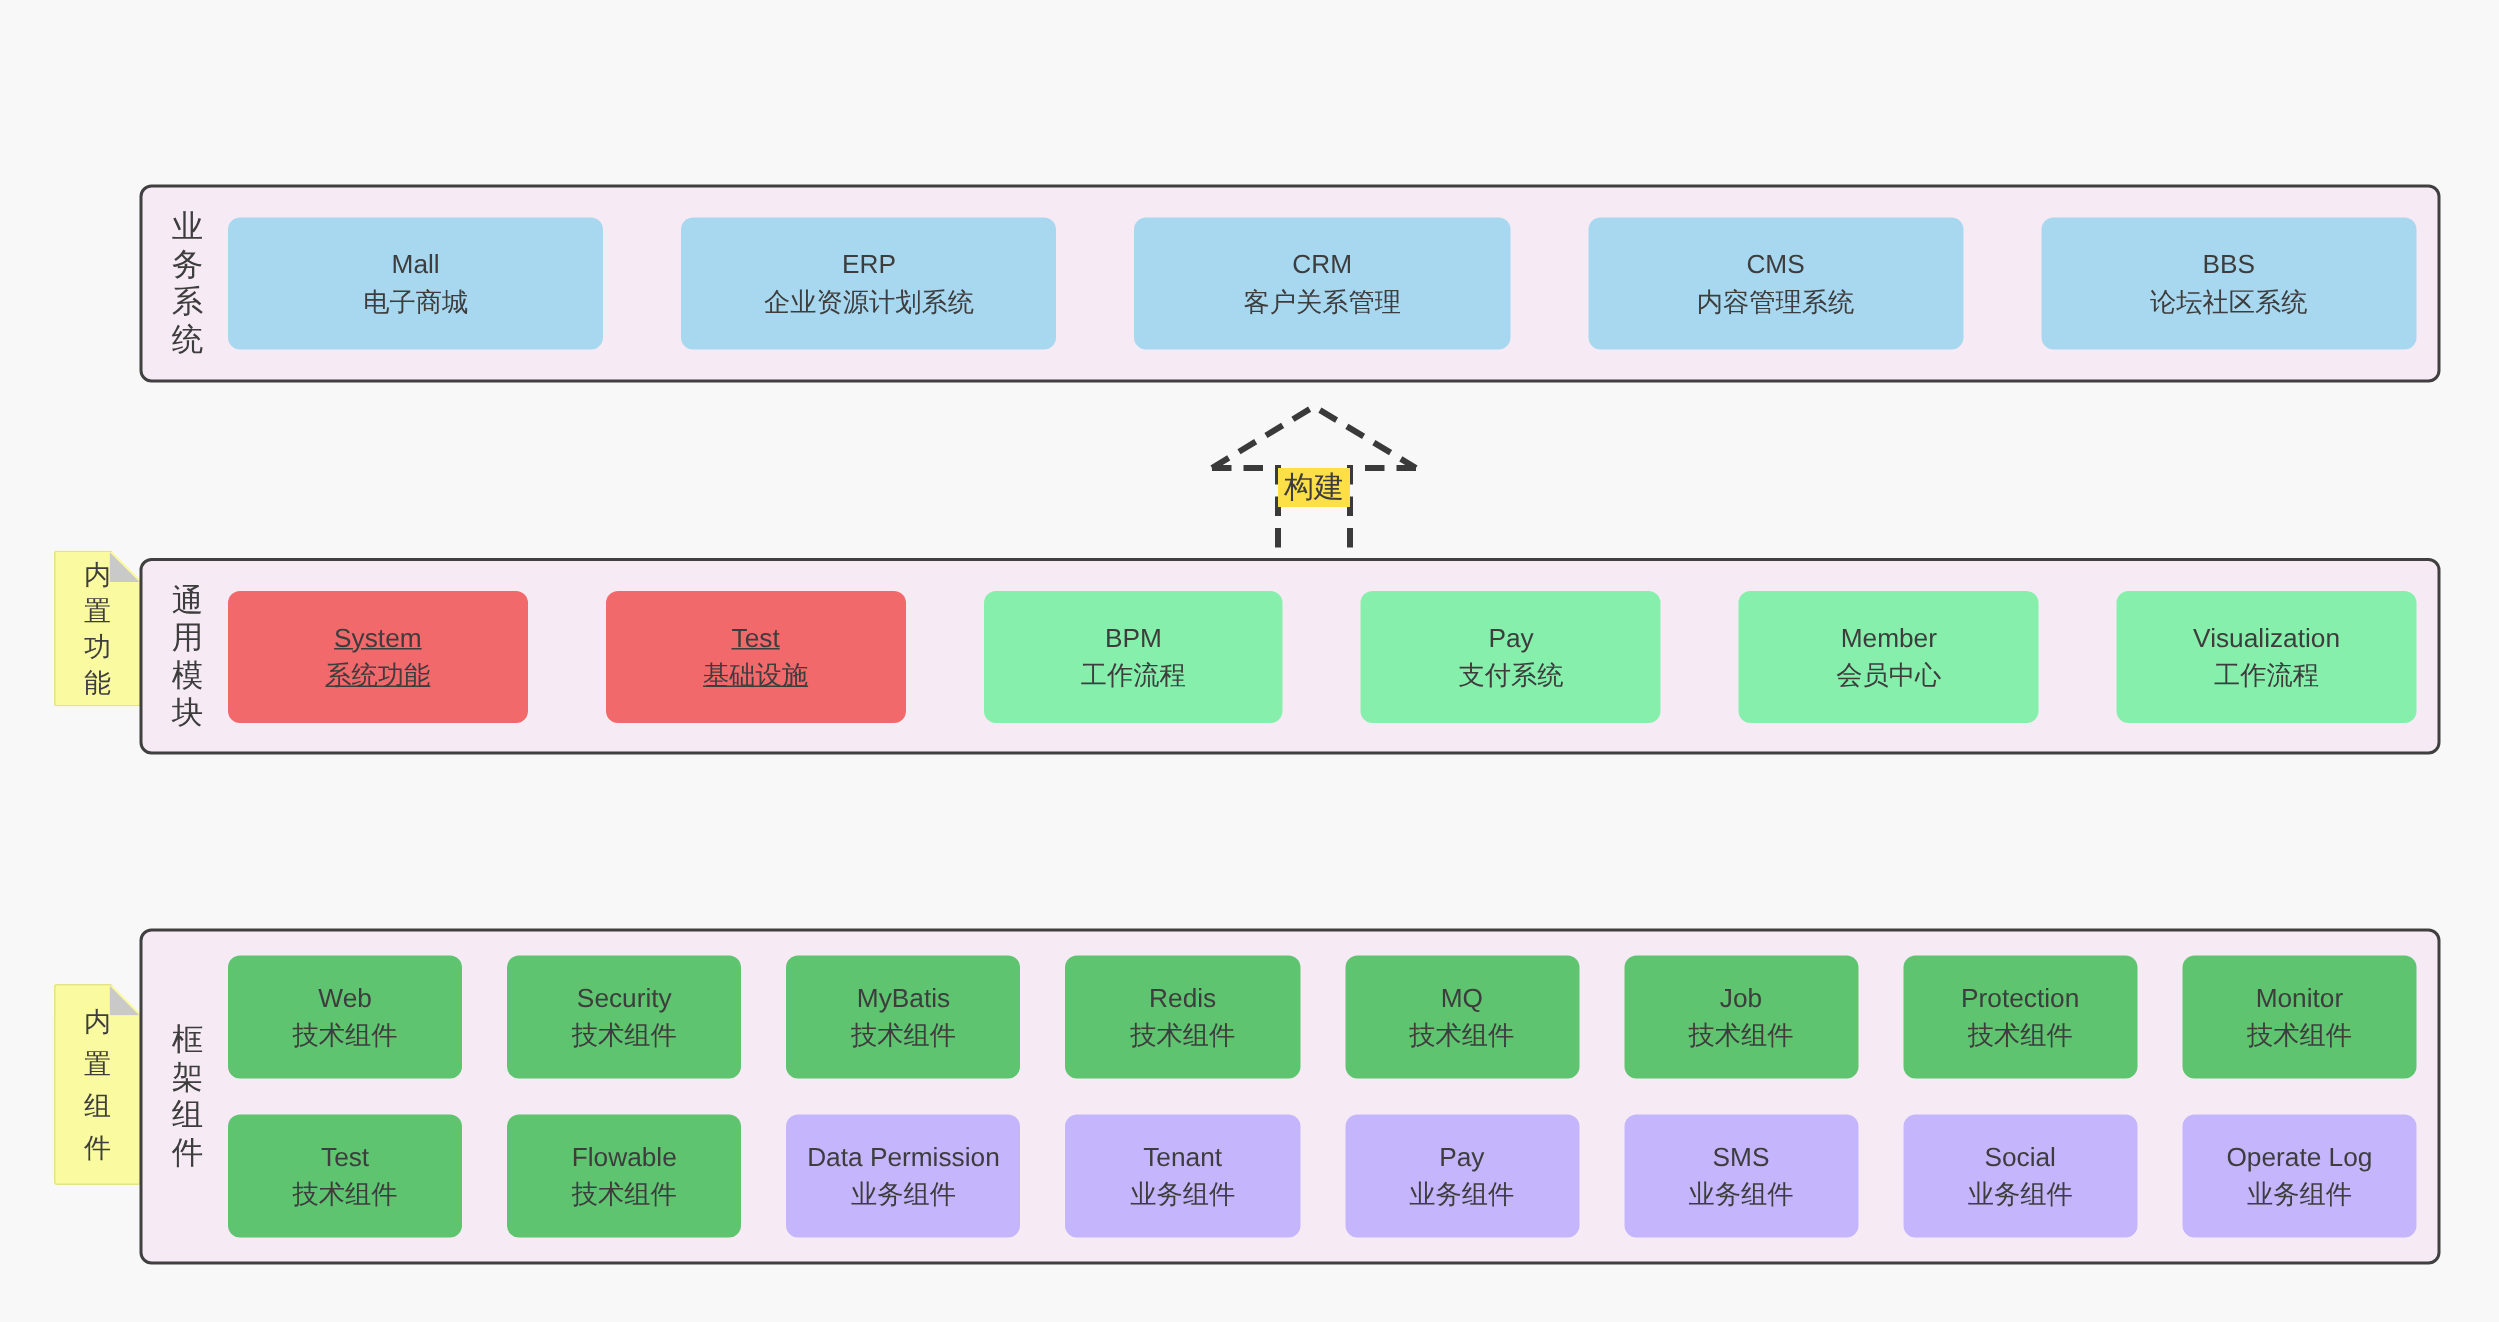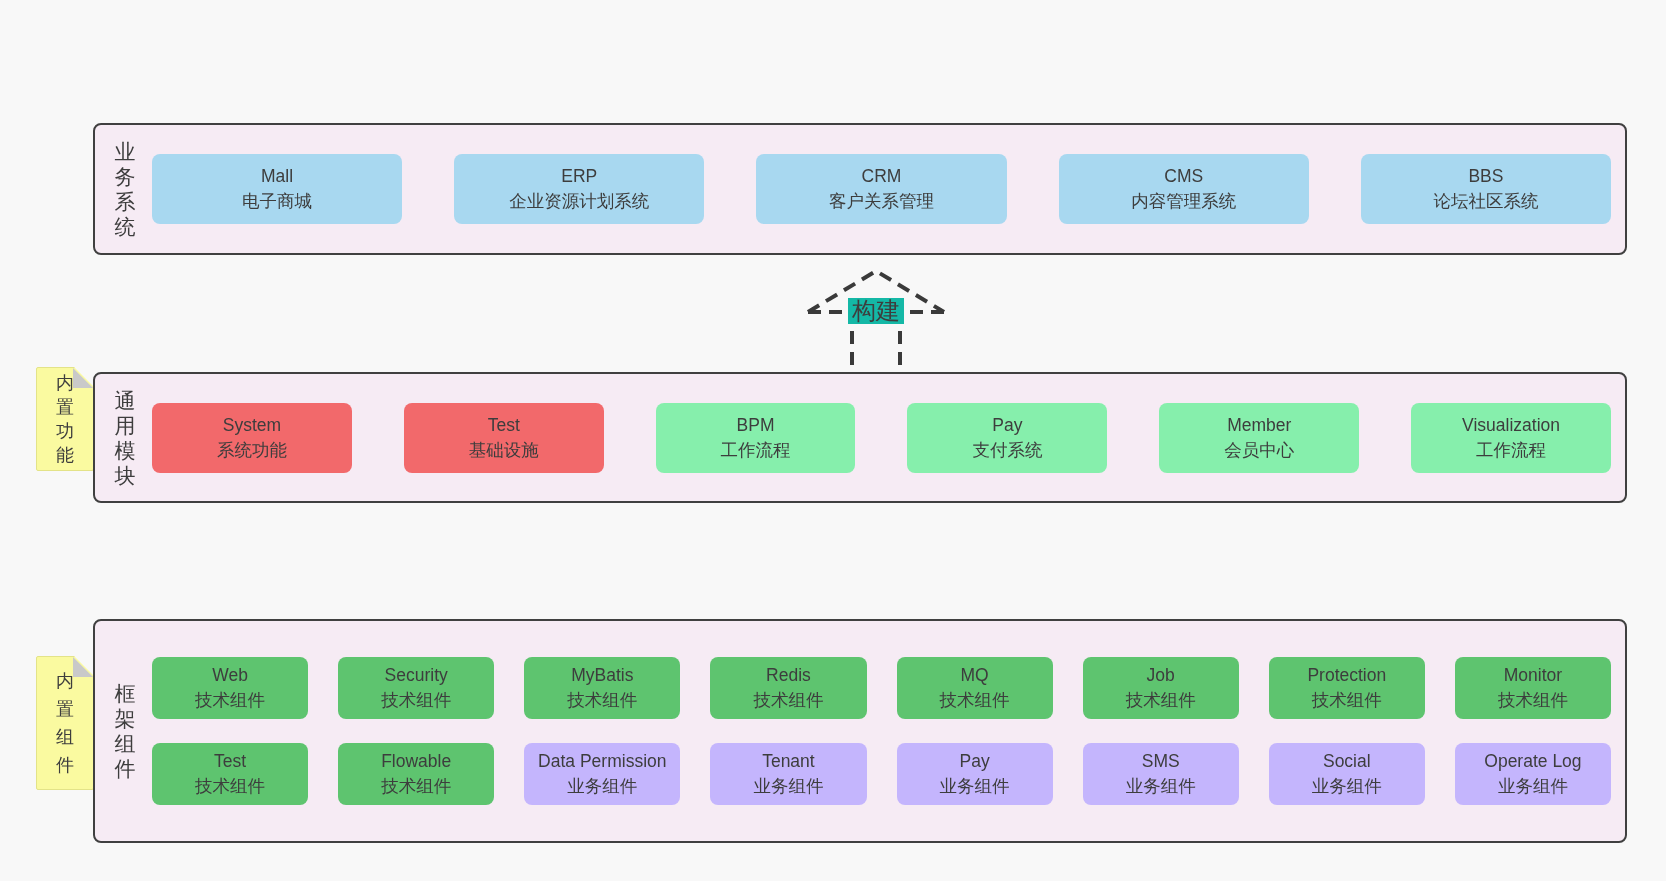--- a/index.html
+++ b/index.html
@@ -21,27 +21,27 @@
     letter-spacing:0;
   }
   .content{
     flex:1;margin:0 14px 0 8px;display:flex;flex-direction:column;
     justify-content:center;gap:24px;min-width:0;
   }
   .box-row{display:flex;align-items:stretch;}
   .gap-lg{gap:52px;}
   .gap-sm{gap:30px;}
   .box{
-    flex:1;min-width:0;height:70px;border-radius:8px;box-sizing:border-box;
+    flex:1;min-width:0;height:88px;border-radius:8px;box-sizing:border-box;
     display:flex;flex-direction:column;justify-content:center;align-items:center;
     text-align:center;font-size:17.5px;line-height:25px;padding:6px 14px;
   }
-  .gap-sm .box{height:62px;padding:2px 10px;}
+  .gap-sm .box{height:82px;padding:2px 10px;}
   .v-blue{background:#a8d8f0;}
-  .v-red{background:#f2696b;}
+  .v-red{background:#f2696b;text-decoration:underline;}
   .v-pink{background:#86efac;}
   .v-green{background:#5ec46f;}
   .v-lightgreen{background:#c4b5fd;}
   
   .sticky{
     position:absolute;width:58px;box-sizing:border-box;z-index:1;
     background:#fafaa0;border:1px solid #e3e388;border-radius:2px;
     clip-path:polygon(0 0,calc(100% - 20px) 0,100% 20px,100% 100%,0 100%);
     display:flex;align-items:center;justify-content:center;
   }
@@ -52,22 +52,22 @@
   .sticky .vtext{
     font-size:18px;text-align:center;white-space:pre-line;
   }
   .lh24 .vtext{line-height:24px;}
   .lh28 .vtext{line-height:28px;}
   
   .arrow{position:absolute;width:140px;height:106px;z-index:1;}
   .arrow svg{position:absolute;left:0;top:0;}
   .arrow path{fill:none;stroke:#3a3a3a;stroke-width:4;stroke-dasharray:13 8;}
   .arrow-label{
-    position:absolute;left:50%;top:32px;transform:translateX(-50%);
-    background:#14b8a6;padding:0 4px;font-size:24px;line-height:26px;
+    position:absolute;left:50%;top:46px;transform:translateX(-50%);
+    background:#fde047;padding:0 4px;font-size:20px;line-height:26px;
     white-space:nowrap;
   }
 </style>
 </head>
 <body>
 
 <div class="canvas">
 
   <div class="sticky lh24" style="left:36px;top:367px;height:104px">
     <div class="fold"></div>

